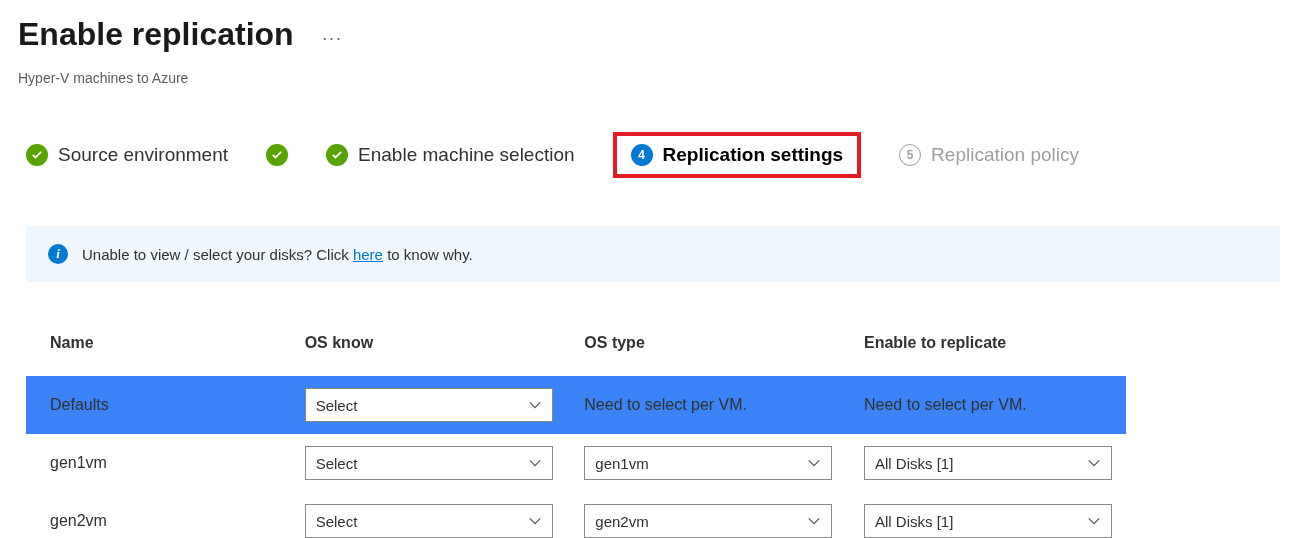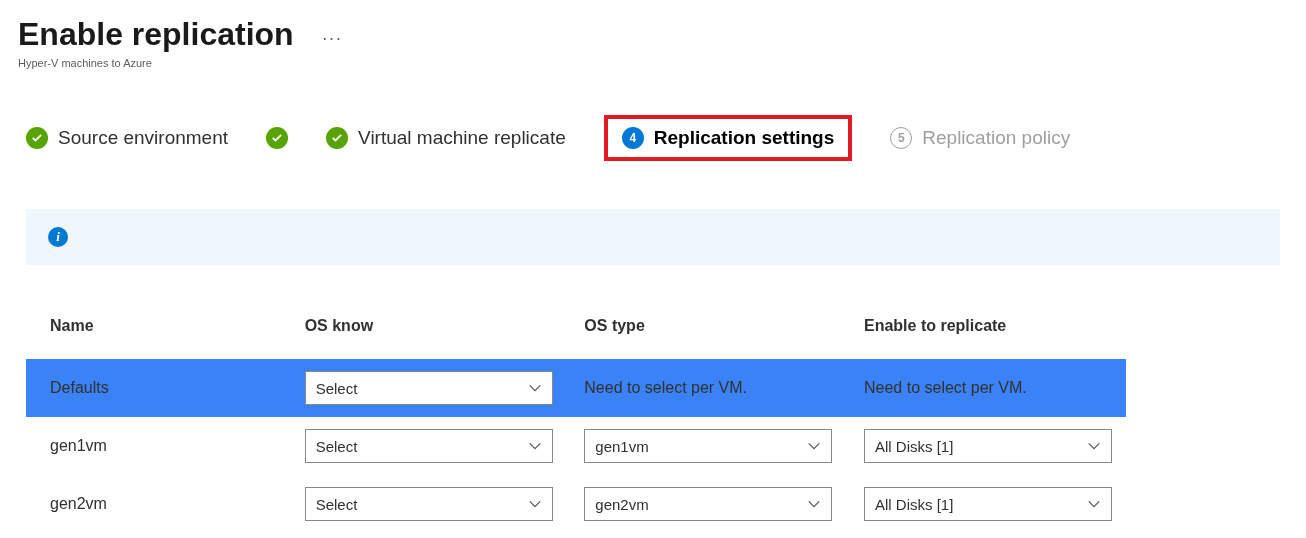--- a/index.html
+++ b/index.html
@@ -9,24 +9,24 @@
       color: #323130;
       width: 1306px;
       padding: 16px 18px;
     }
     .page-title {
       font-size: 32px;
       font-weight: 600;
       color: #1b1a19;
       display: inline-block;
     }
-    .title-row { display: flex; align-items: flex-end; gap: 24px; margin-bottom: 4px; }
+    .title-row { display: flex; align-items: flex-end; gap: 24px; margin-bottom: 17px; }
     .more-dots { color: #605e5c; font-size: 18px; letter-spacing: 1px; cursor: pointer; padding: 4px; }
     .subtitle {
-      font-size: 11px;
+      font-size: 14px;
       color: #605e5c;
       margin-top: 2px;
       margin-bottom: 46px;
     }
     .steps {
       display: flex;
       align-items: center;
       gap: 38px;
       margin-bottom: 48px;
       padding-left: 8px;
@@ -156,34 +156,37 @@
           <path d="M6.2 12.3 2.5 8.6l1.4-1.4 2.3 2.3 5.9-5.9 1.4 1.4z"></path>
         </svg>
     </span>
   </div>
   <div class="step">
     <span class="check-icon">
       <svg viewBox="0 0 16 16">
           <path d="M6.2 12.3 2.5 8.6l1.4-1.4 2.3 2.3 5.9-5.9 1.4 1.4z"></path>
         </svg>
     </span>
-    <span>Virtual machine replicate</span>
+    <span>Enable machine selection</span>
   </div>
   <div class="step current">
     <span class="num-badge current-badge">4</span>
     <span>Replication settings</span>
   </div>
   <div class="step disabled">
     <span class="num-badge disabled-badge">5</span>
     <span>Replication policy</span>
   </div>
 </div>
 
 <div class="info-banner">
   <span class="info-icon">i</span>
+  <span>
+    <span>Unable to view / select your disks? Click </span><a href="#">here</a><span> to know why.</span>
+  </span>
 </div>
 
 <table class="tbl">
   <thead>
     <tr>
       <th class="col-name">Name</th>
       <th class="col-os">OS know</th>
       <th class="col-disk">OS type</th>
       <th class="col-repl">Enable to replicate</th>
     </tr>

